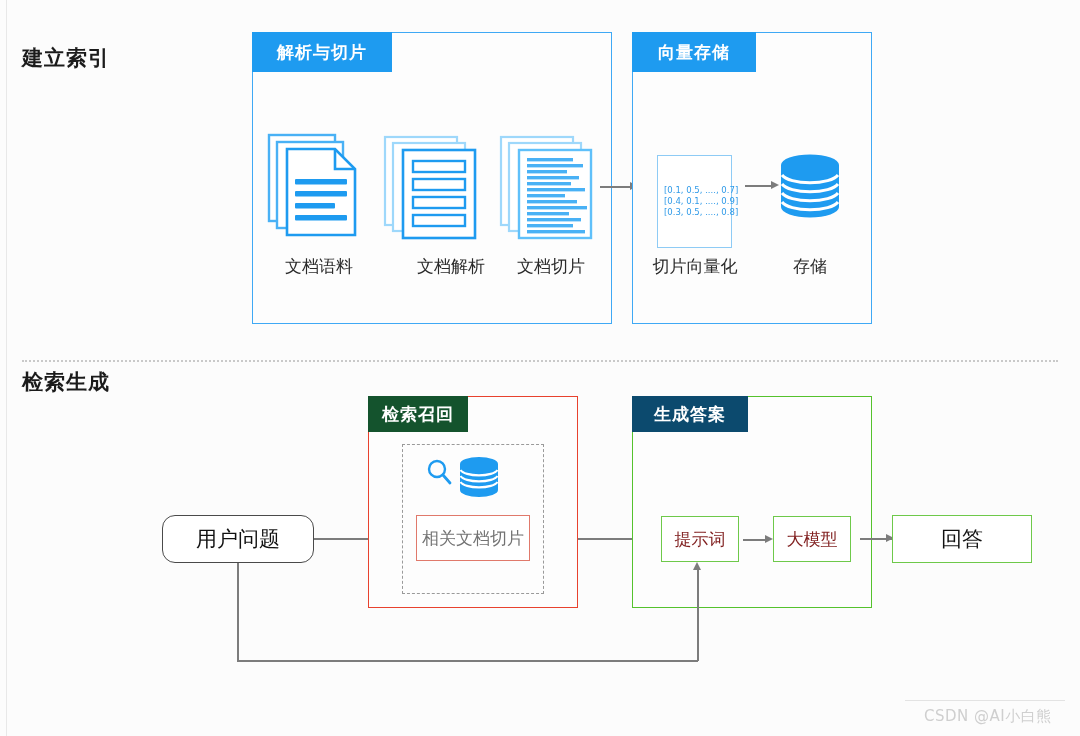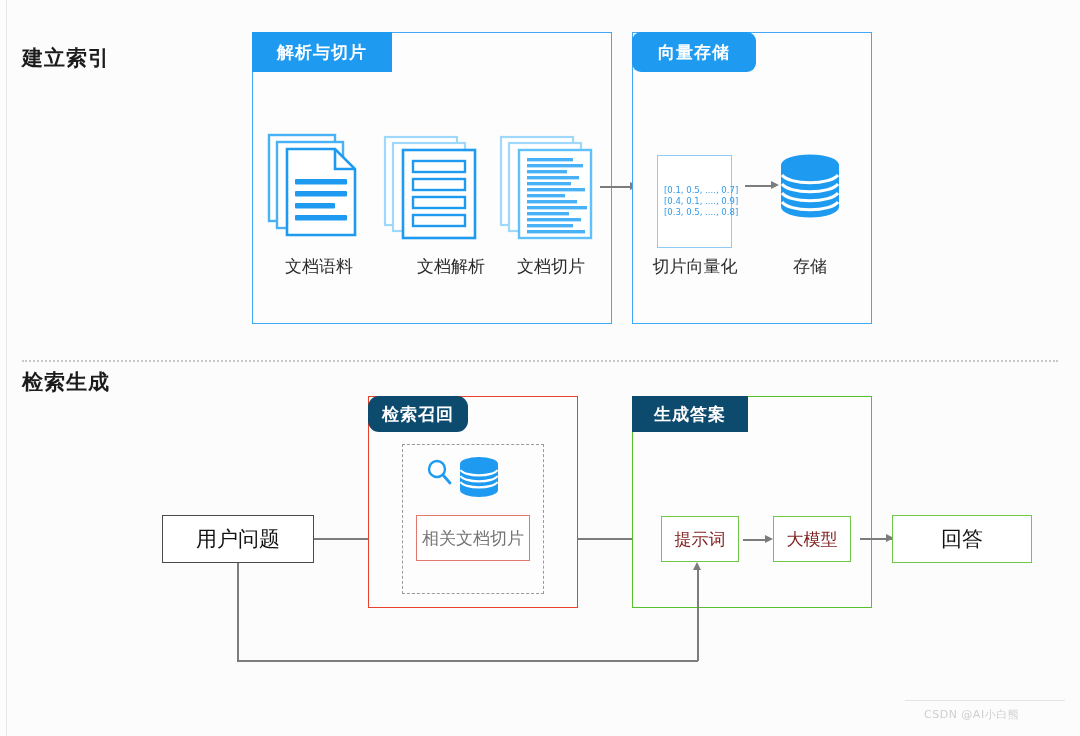--- a/index.html
+++ b/index.html
@@ -33,21 +33,21 @@
   .panel-red{border:1.5px solid #e8422e;}
   .panel-green{border:1.5px solid #55c22d;}
 
   .panel-header{
     position:absolute;left:-1px;top:-1px;
     display:flex;align-items:center;justify-content:center;
     color:#fff;font-size:17px;font-weight:bold;letter-spacing:1px;
     white-space:nowrap;
   }
   .hdr-blue{background:#1e9bf0;}
-  .hdr-red{background:#0c4a6e;border-radius:11px;}
+  .hdr-red{background:#14532d;}
   .hdr-green{background:#0c4a6e;}
 
   
   .caption{
     font-size:17px;color:#2b2b2b;white-space:nowrap;text-align:center;
   }
 
   
   .lbox{
     display:flex;align-items:center;justify-content:center;
@@ -81,21 +81,21 @@
     border-left:8px solid #7c7c7c;
   }
   .arrowhead-up{
     position:absolute;width:0;height:0;
     border-left:4.5px solid transparent;border-right:4.5px solid transparent;
     border-bottom:8px solid #7c7c7c;
   }
 
   
   .watermark{
-    font-size:11px;color:#cfcfcf;white-space:nowrap;letter-spacing:.5px;
+    font-size:15px;color:#cfcfcf;white-space:nowrap;letter-spacing:.5px;
   }
   .wm-rule{position:absolute;background:#e3e3e3;height:1px;}
 </style>
 </head>
 <body>
 
 <div id="stage">
 
   <div class="abs section-title" style="left:22px;top:44px;">建立索引</div>
 
@@ -169,21 +169,21 @@
       </svg>
     </div>
     <div class="abs caption" style="left:232px;top:222px;width:132px;">文档切片</div>
   </div>
 
   <div class="abs ln lh" style="left:600px;top:186px;width:32px;"></div>
   <div class="arrowhead" style="left:630px;top:182px;"></div>
 
   <div class="abs panel panel-blue" style="left:632px;top:32px;width:240px;height:292px;">
 
-    <div class="panel-header hdr-blue" style="width:124px;height:40px;border-radius:9px;">向量存储</div>
+    <div class="panel-header hdr-blue" style="width:124px;height:40px;">向量存储</div>
 
     <div class="abs vecbox" style="left:24px;top:122px;width:75px;height:93px;">
       <span>[0.1, 0.5, ...., 0.7]</span>
       <span>[0.4, 0.1, ...., 0.9]</span>
       <span>[0.3, 0.5, ...., 0.8]</span>
     </div>
     <div class="abs caption" style="left:2px;top:222px;width:120px;">切片向量化</div>
 
     <div class="abs ln lh" style="left:112px;top:152px;width:28px;"></div>
     <div class="arrowhead" style="left:138px;top:148px;"></div>
@@ -203,21 +203,21 @@
         </g>
       </svg>
     </div>
     <div class="abs caption" style="left:127px;top:222px;width:100px;">存储</div>
   </div>
 
   <div class="abs divider" style="left:22px;top:360px;width:1036px;height:0;"></div>
 
   <div class="abs section-title" style="left:22px;top:368px;">检索生成</div>
 
-  <div class="abs lbox lbox-dark" style="left:162px;top:515px;width:152px;height:48px;">用户问题</div>
+  <div class="abs lbox lbox-dark" style="left:162px;top:515px;width:152px;height:48px;border-radius:13px;">用户问题</div>
 
   <div class="abs ln lh" style="left:314px;top:538px;width:74px;"></div>
   <div class="arrowhead" style="left:386px;top:534px;"></div>
 
   <div class="abs panel panel-red" style="left:368px;top:396px;width:210px;height:212px;">
 
     <div class="panel-header hdr-red" style="width:100px;height:36px;">检索召回</div>
 
     <div class="abs dashbox" style="left:33px;top:47px;width:142px;height:150px;"></div>
 

